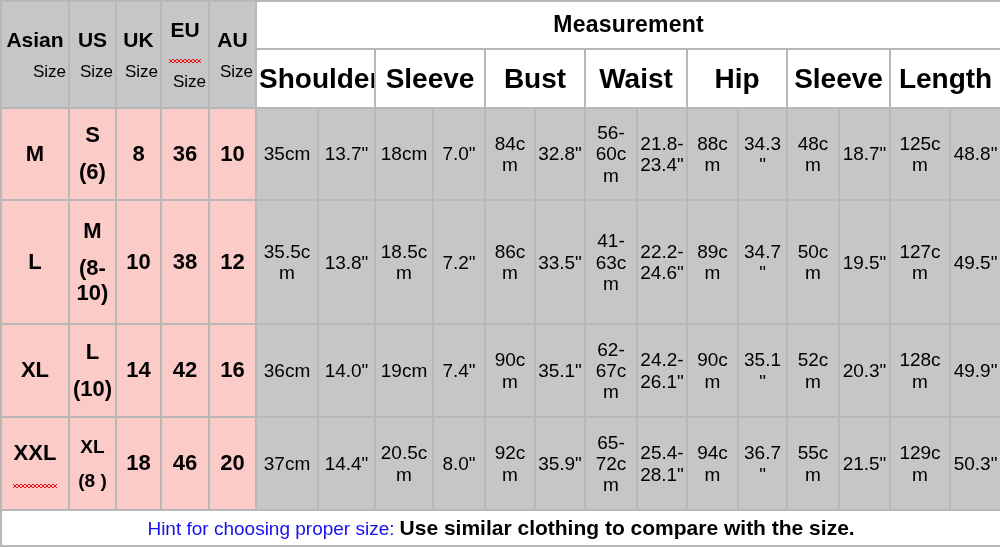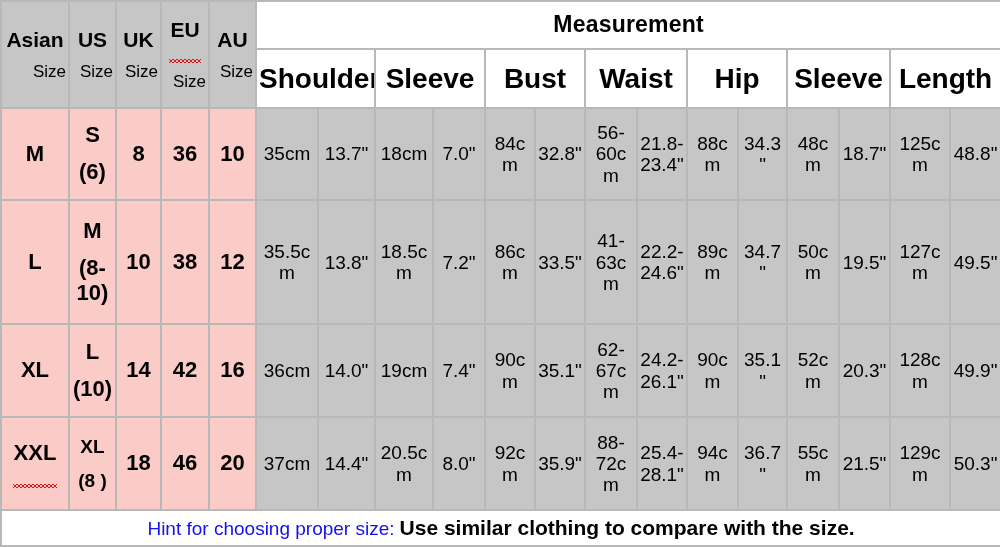--- a/index.html
+++ b/index.html
@@ -274,21 +274,21 @@
       </td>
       <td class="c-size">18</td>
       <td class="c-size">46</td>
       <td class="c-size">20</td>
       <td class="c-meas">37cm</td>
       <td class="c-meas">14.4"</td>
       <td class="c-meas">20.5cm</td>
       <td class="c-meas">8.0"</td>
       <td class="c-meas">92cm</td>
       <td class="c-meas">35.9"</td>
-      <td class="c-meas">88-72cm</td>
+      <td class="c-meas">65-72cm</td>
       <td class="c-meas">25.4-28.1"</td>
       <td class="c-meas">94cm</td>
       <td class="c-meas">36.7"</td>
       <td class="c-meas">55cm</td>
       <td class="c-meas">21.5"</td>
       <td class="c-meas">129cm</td>
       <td class="c-meas">50.3"</td>
     </tr>
 
     <tr>

